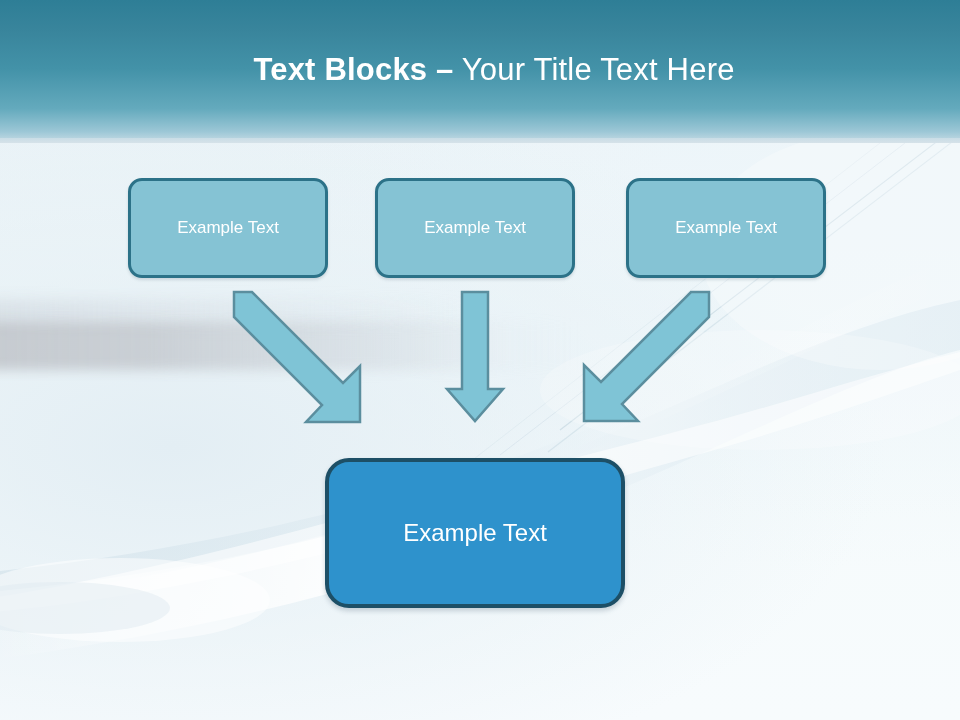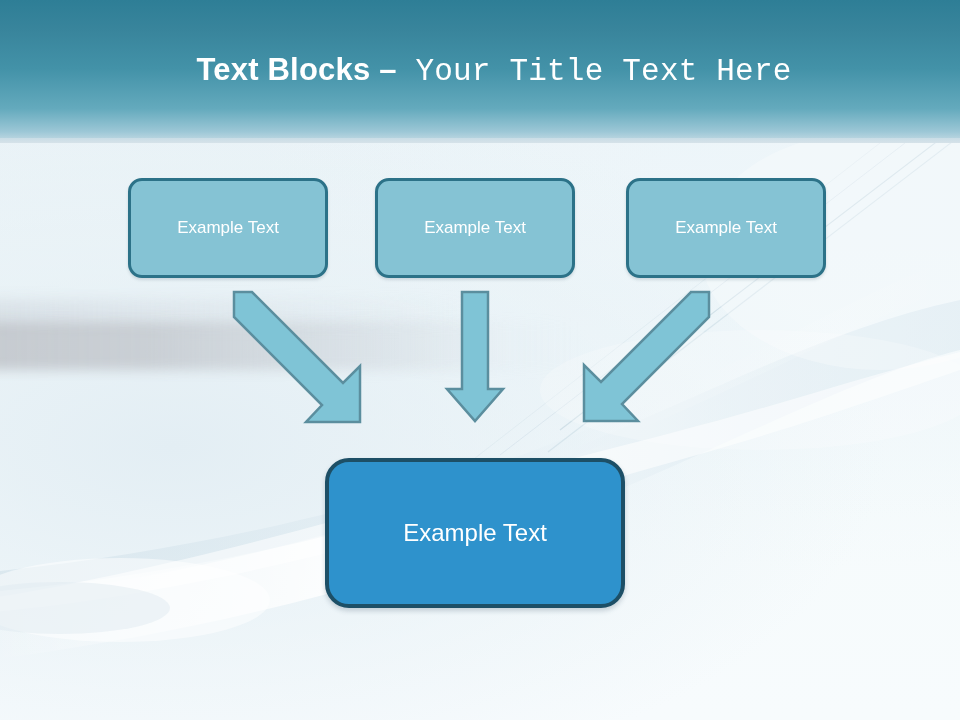--- a/index.html
+++ b/index.html
@@ -92,21 +92,21 @@
     top: 50px;
     width: 960px;
     text-align: center;
     color: #ffffff;
     font-size: 31px;
     letter-spacing: 0.2px;
     line-height: 40px;
     white-space: nowrap;
   }
   #title .strong { font-weight: bold; margin-left: 28px; }
-  #title .light  { font-weight: normal; font-family: Liberation Mono, monospace; }
+  #title .light  { font-weight: normal; }
 
   
   .topbox {
     position: absolute;
     top: 178px;
     width: 200px;
     height: 100px;
     box-sizing: border-box;
     background: #85c3d4;
     border: 3px solid #2c7288;

